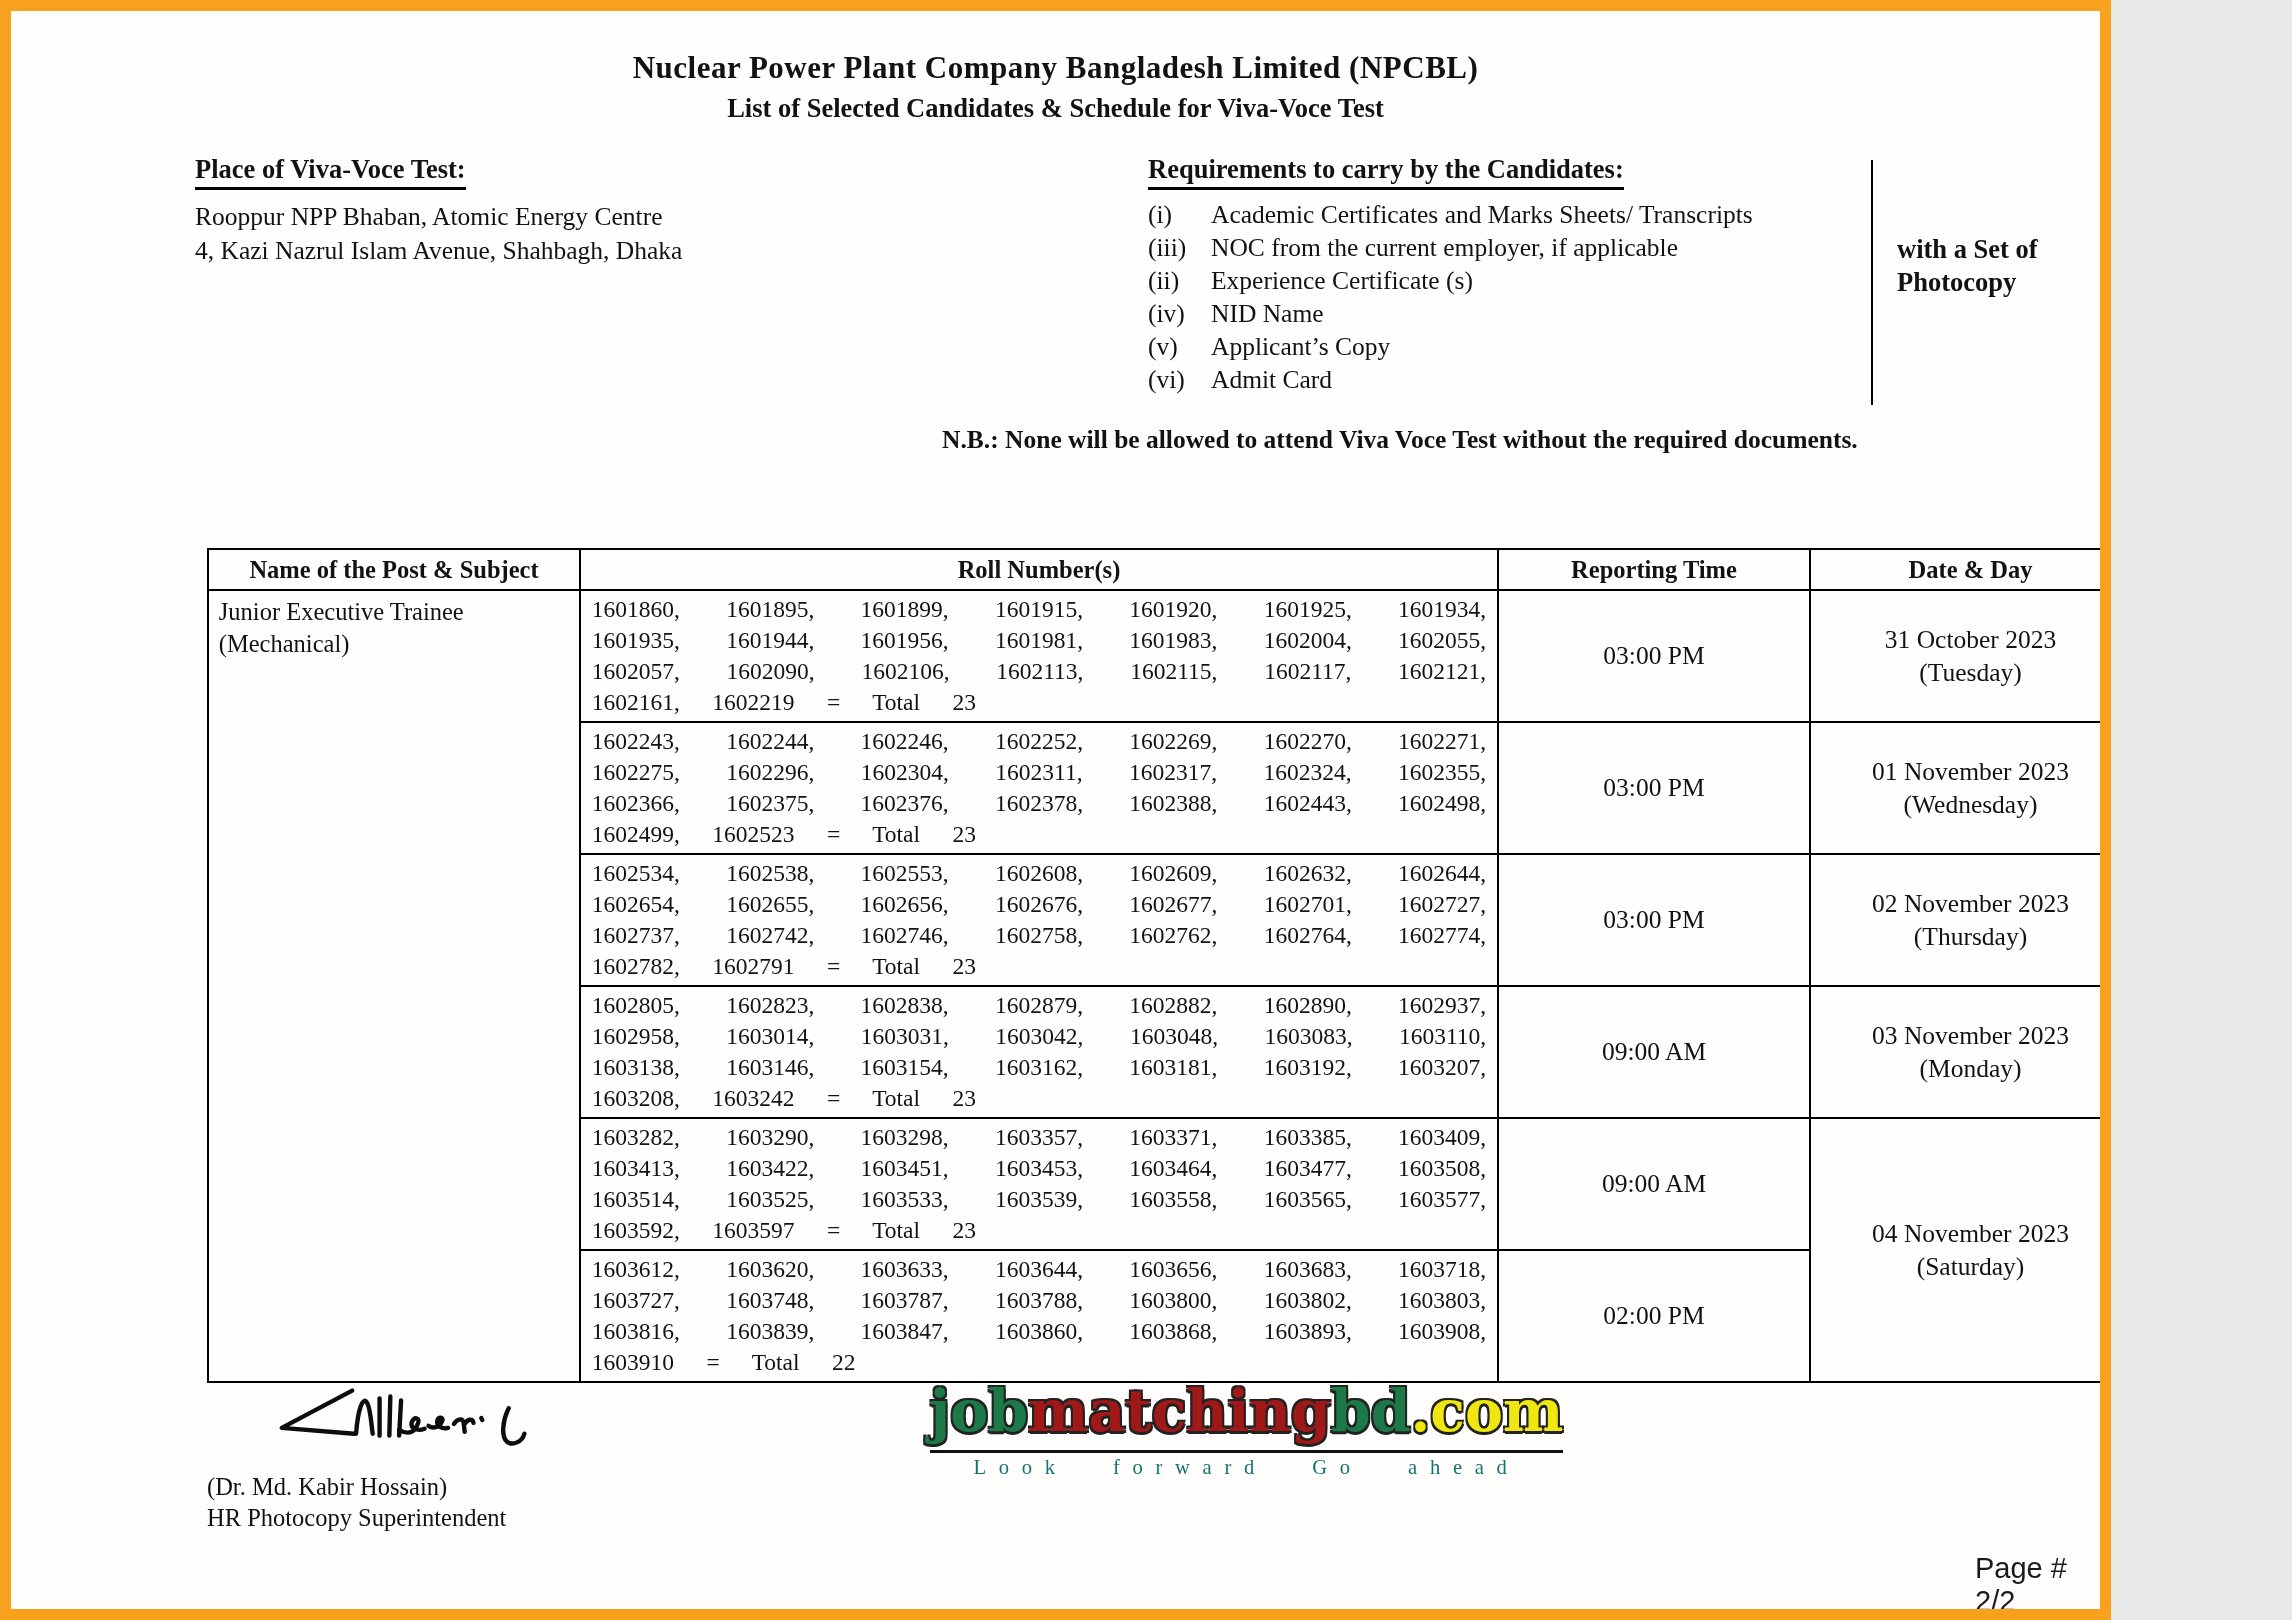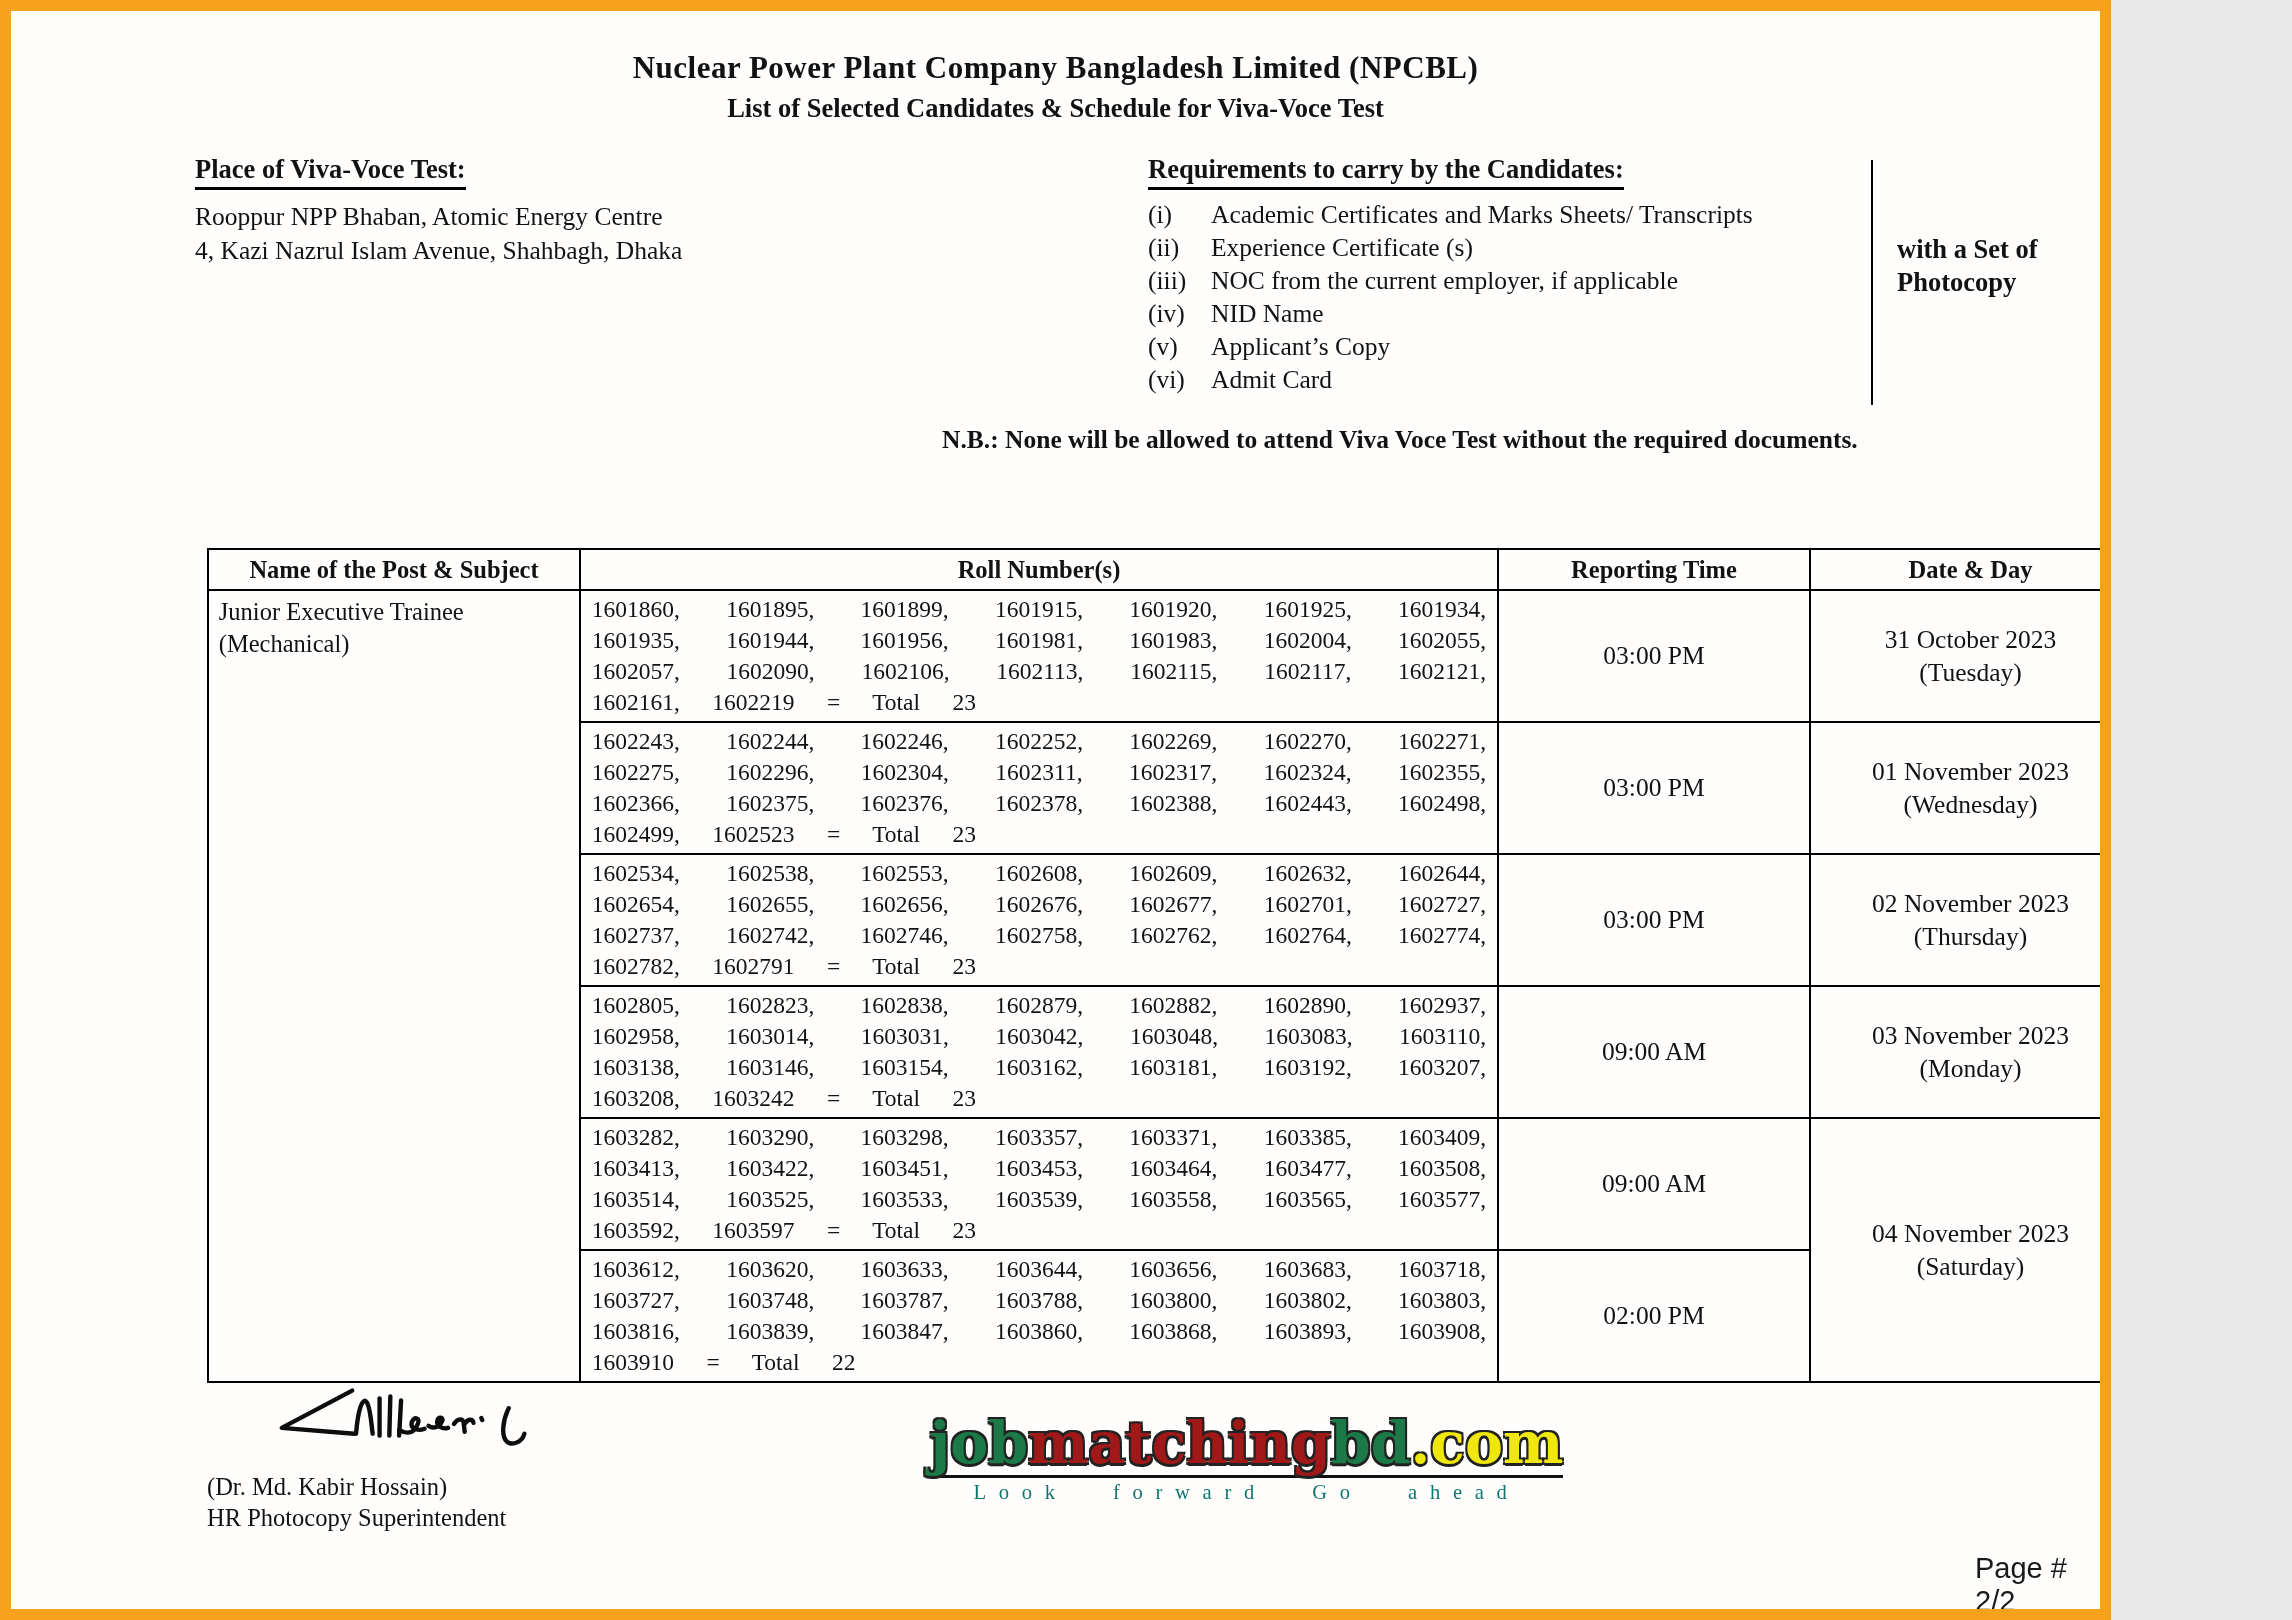--- a/index.html
+++ b/index.html
@@ -74,21 +74,21 @@
   }
   .sig-block { position:absolute; left:196px; top:1364px; }
   .sig-scribble { margin-left:59px; }
   .sig-name { font-size:24.5px; line-height:31px; margin-top:2px; }
   .sig-title { font-size:24.5px; line-height:31px; }
   .logo-block { position:absolute; left:863px; top:1370px; width:745px; text-align:center; }
   .logo-text {
     display:inline-block;
     font-family:"DejaVu Serif", serif;
     font-weight:900; font-size:57px; line-height:1.05;
-    border-bottom:3.9px solid #111; padding-bottom:2px;margin-top:32px;
+    border-bottom:3.9px solid #111; padding-bottom:9px;
   }
   .logo-text span {
     text-shadow:-2px -2px 0 #222, 2px -2px 0 #222, -2px 2px 0 #222, 2px 2px 0 #222, 0 2.9px 0 #222;
   }
   .logo-tagline {
     margin-top:2.9px; font-size:20.6px; color:#0f766e;
     letter-spacing:12.7px; word-spacing:27.4px; white-space:nowrap;
   }
   .page-number {
     position:absolute; left:1964px; top:1541px;
@@ -112,26 +112,26 @@
   </div>
 
   <div class="req-block">
     <span class="block-heading">Requirements to carry by the Candidates:</span>
     <div class="req-items">
       <div class="req-item">
         <span class="req-num">(i)</span>
         <span class="req-text">Academic Certificates and Marks Sheets/ Transcripts</span>
       </div>
       <div class="req-item">
+        <span class="req-num">(iii)</span>
+        <span class="req-text">NOC from the current employer, if applicable</span>
+      </div>
+      <div class="req-item">
         <span class="req-num">(ii)</span>
         <span class="req-text">Experience Certificate (s)</span>
-      </div>
-      <div class="req-item">
-        <span class="req-num">(iii)</span>
-        <span class="req-text">NOC from the current employer, if applicable</span>
       </div>
       <div class="req-item">
         <span class="req-num">(iv)</span>
         <span class="req-text">NID Name</span>
       </div>
       <div class="req-item">
         <span class="req-num">(v)</span>
         <span class="req-text">Applicant’s Copy</span>
       </div>
       <div class="req-item">

